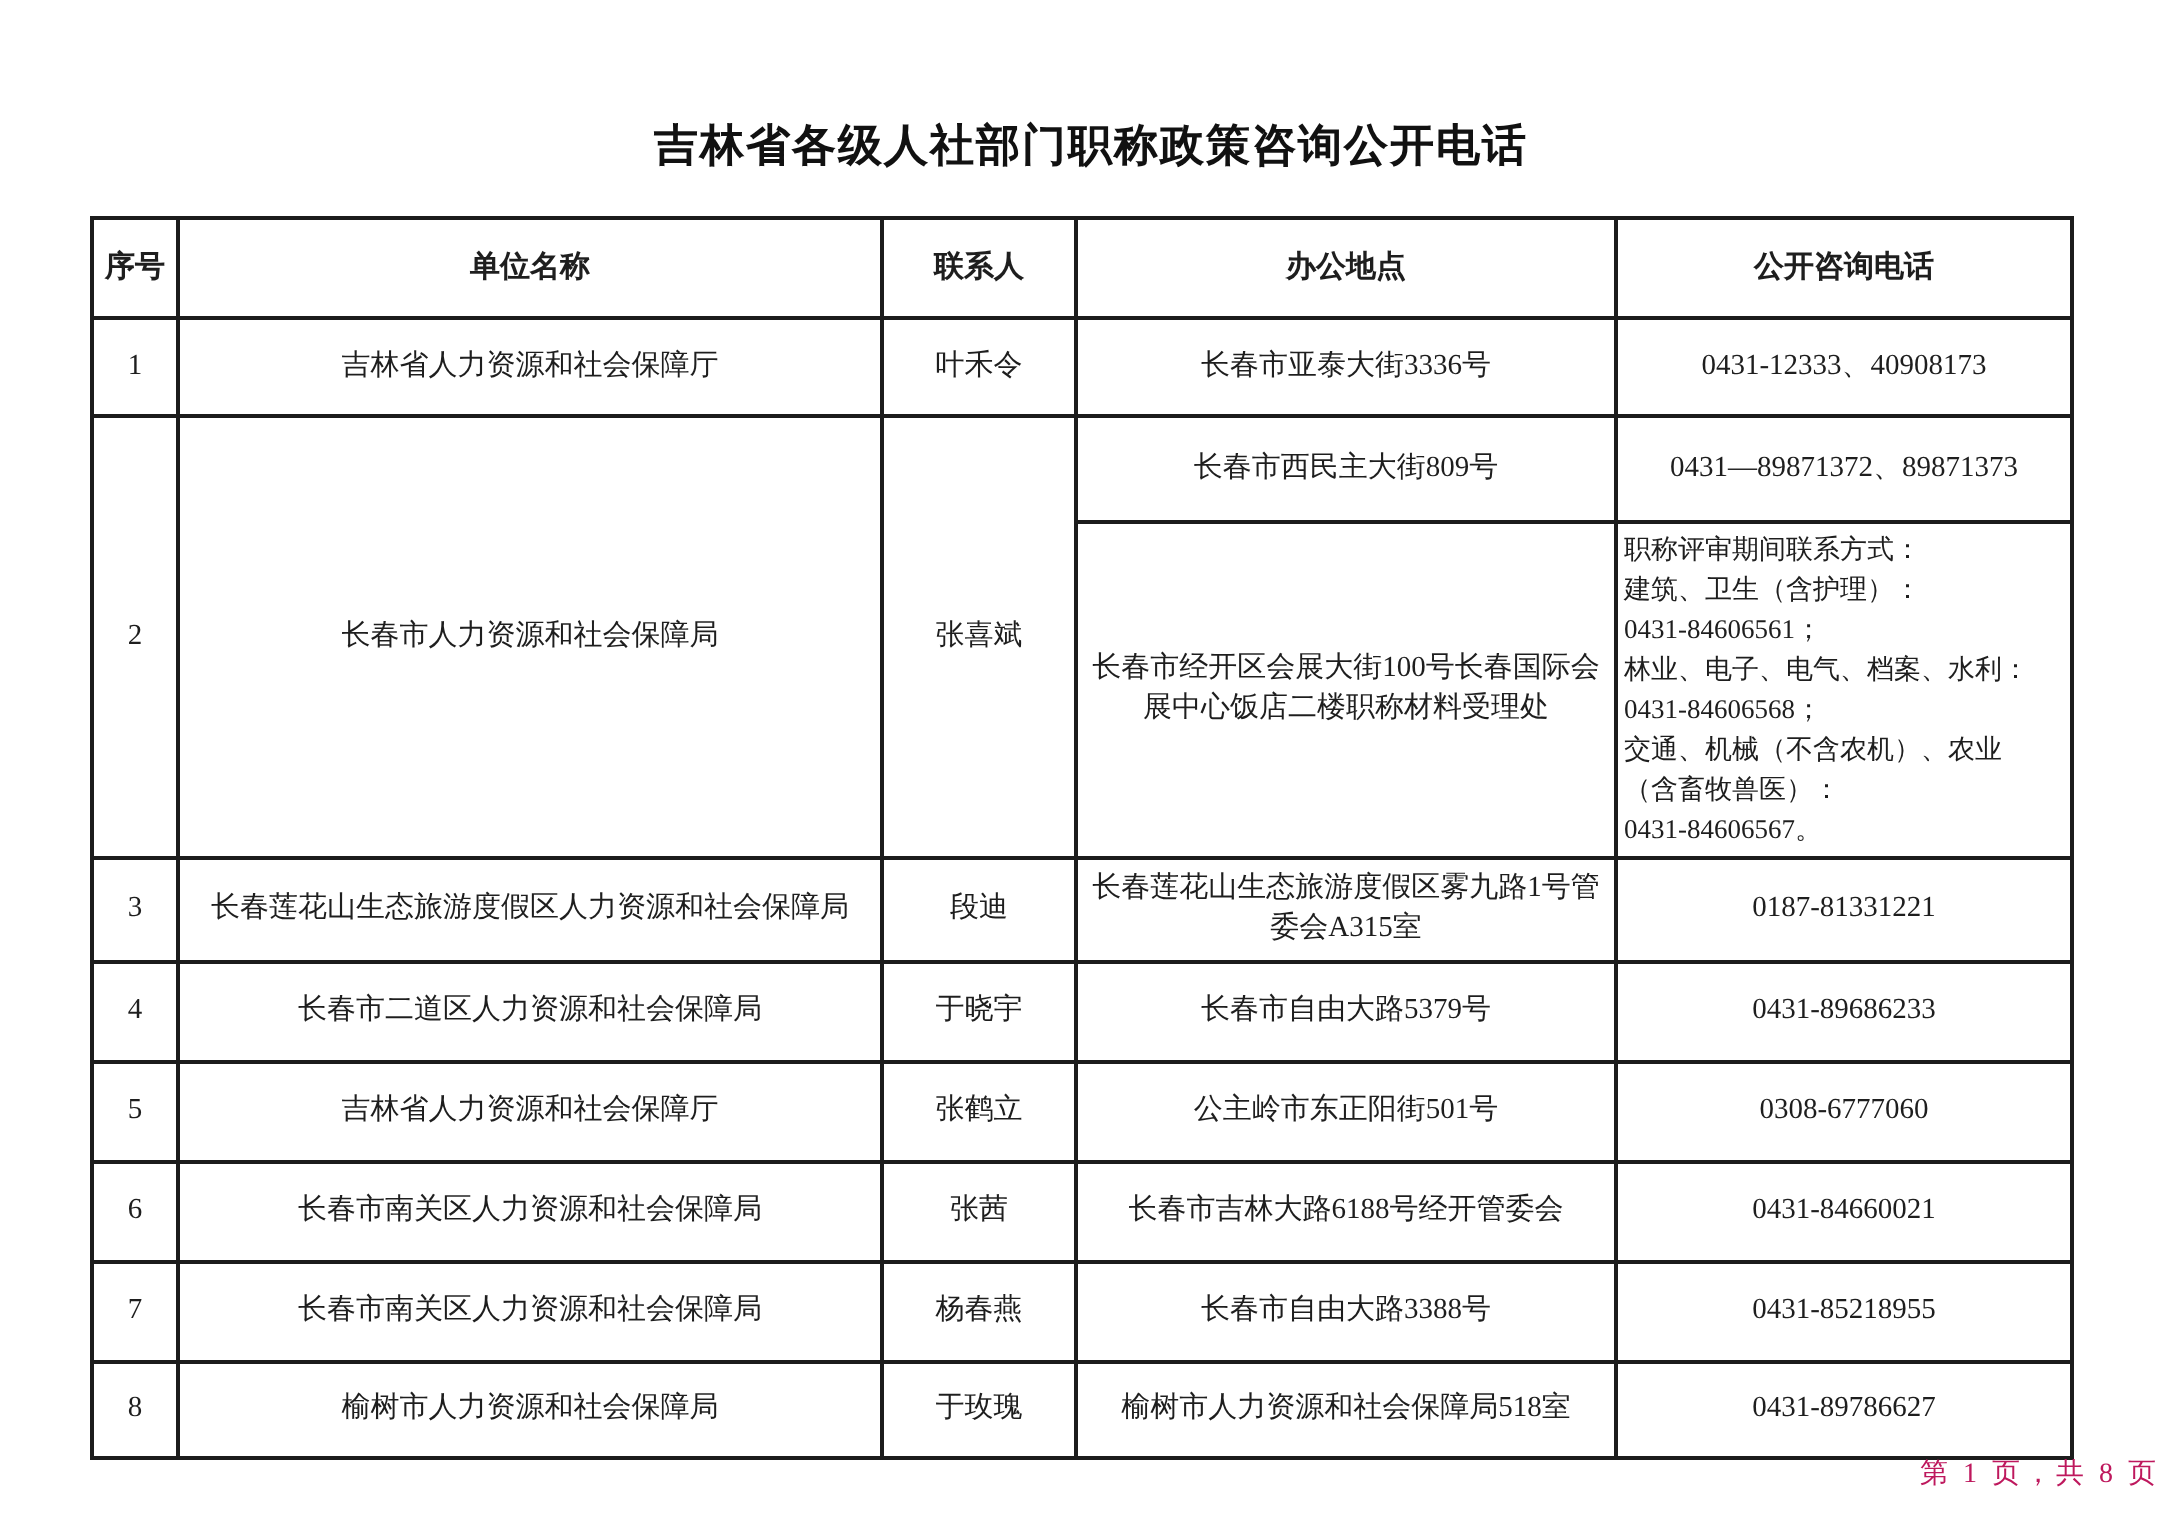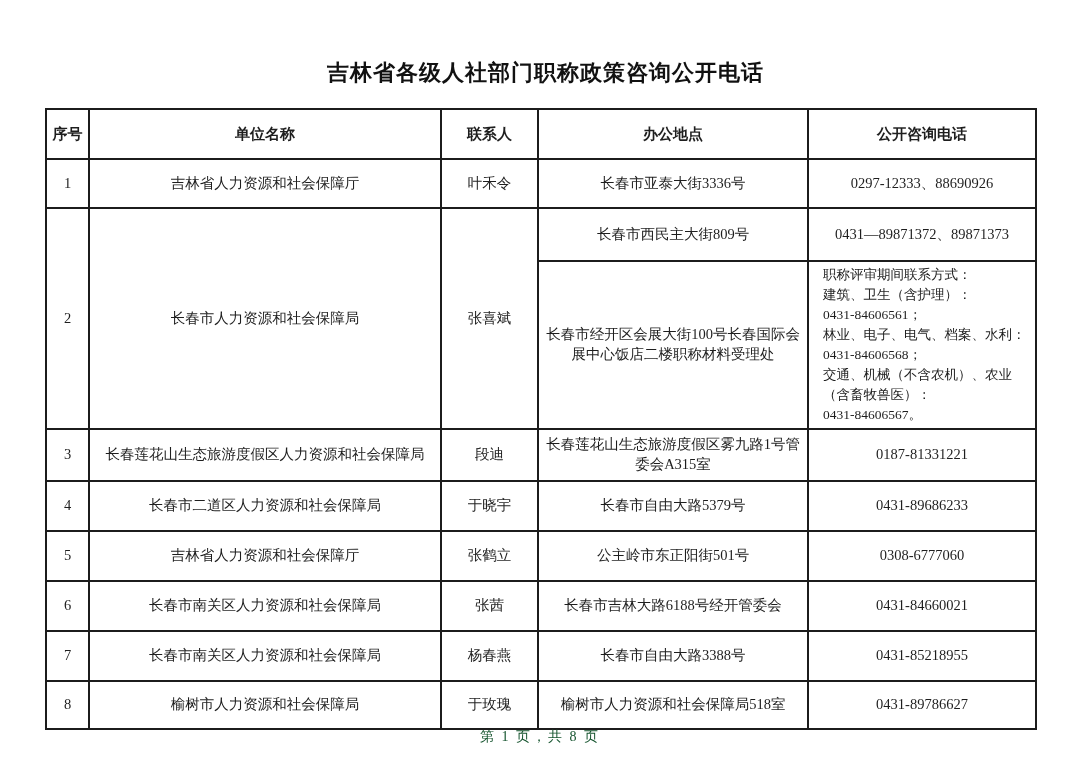--- a/index.html
+++ b/index.html
@@ -40,29 +40,29 @@
   }
   .main-table th {
     font-weight: 700;
     font-size: 15px;
   }
   .main-table td.phone-detail {
     text-align: left;
     white-space: pre-line;
     font-size: 13.5px;
     line-height: 1.48;
-    padding: 3px 2px 3px 14px;
+    padding: 3px 2px 3px 3px;
     vertical-align: middle;
   }
   .page-footer {
     position: absolute;
     top: 728px; left: 0; right: 0;
-    text-align: center;
+    text-align: right;
     font-size: 14px;
-    color: #14532d;
+    color: #be185d;
     letter-spacing: 2px;
   }
 </style>
 </head>
 <body>
 
 <div class="page-title">吉林省各级人社部门职称政策咨询公开电话</div>
 
 <table class="main-table">
   <colgroup>
@@ -79,21 +79,21 @@
       <th>联系人</th>
       <th>办公地点</th>
       <th>公开咨询电话</th>
     </tr>
 
     <tr style="height:49px">
       <td>1</td>
       <td>吉林省人力资源和社会保障厅</td>
       <td>叶禾令</td>
       <td>长春市亚泰大街3336号</td>
-      <td>0297-12333、88690926</td>
+      <td>0431-12333、40908173</td>
     </tr>
 
     <tr style="height:53px">
       <td rowspan="2">2</td>
       <td rowspan="2">长春市人力资源和社会保障局</td>
       <td rowspan="2">张喜斌</td>
       <td>长春市西民主大街809号</td>
       <td>0431—89871372、89871373</td>
     </tr>
     <tr style="height:143px">

